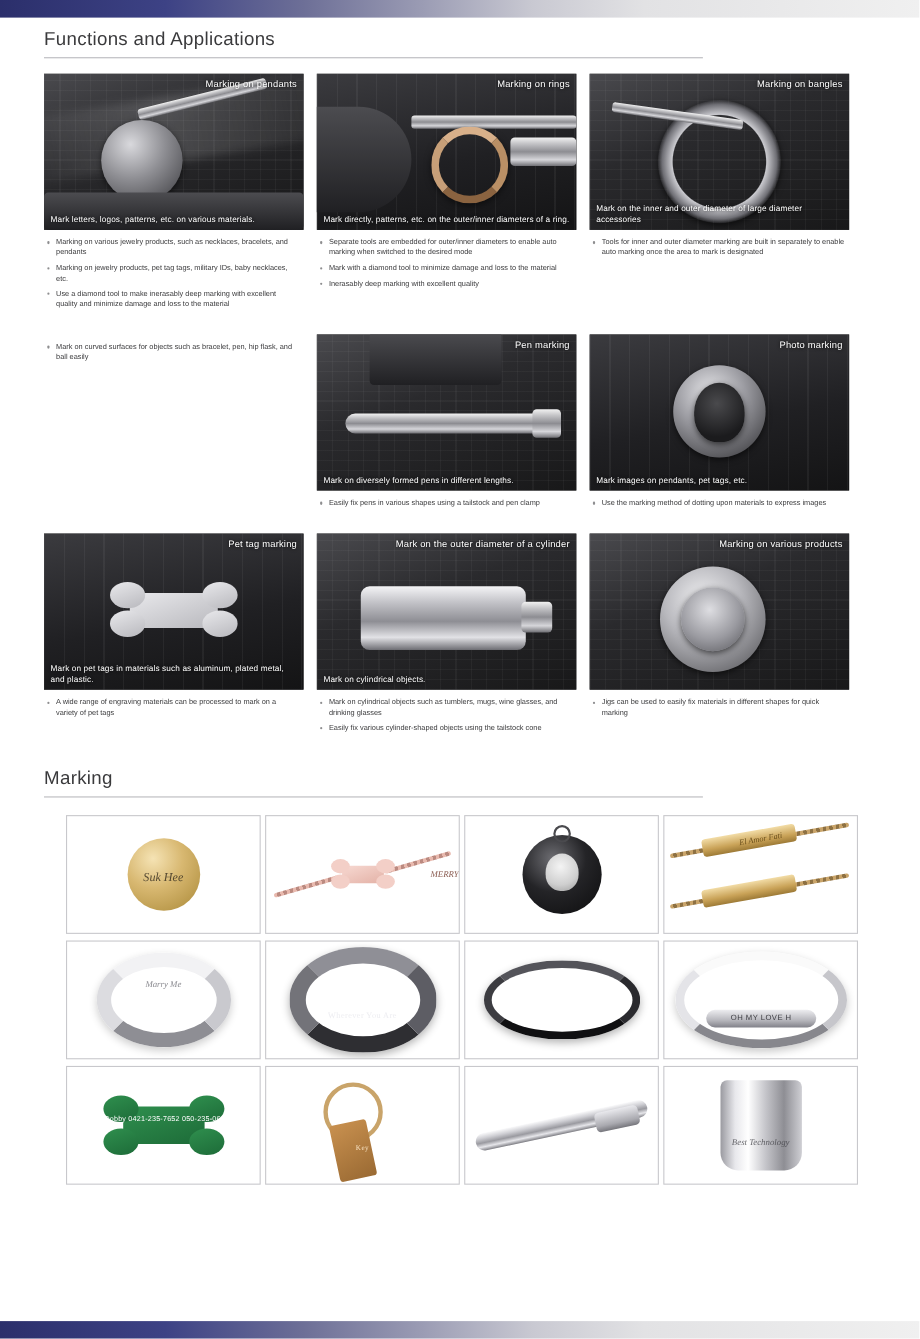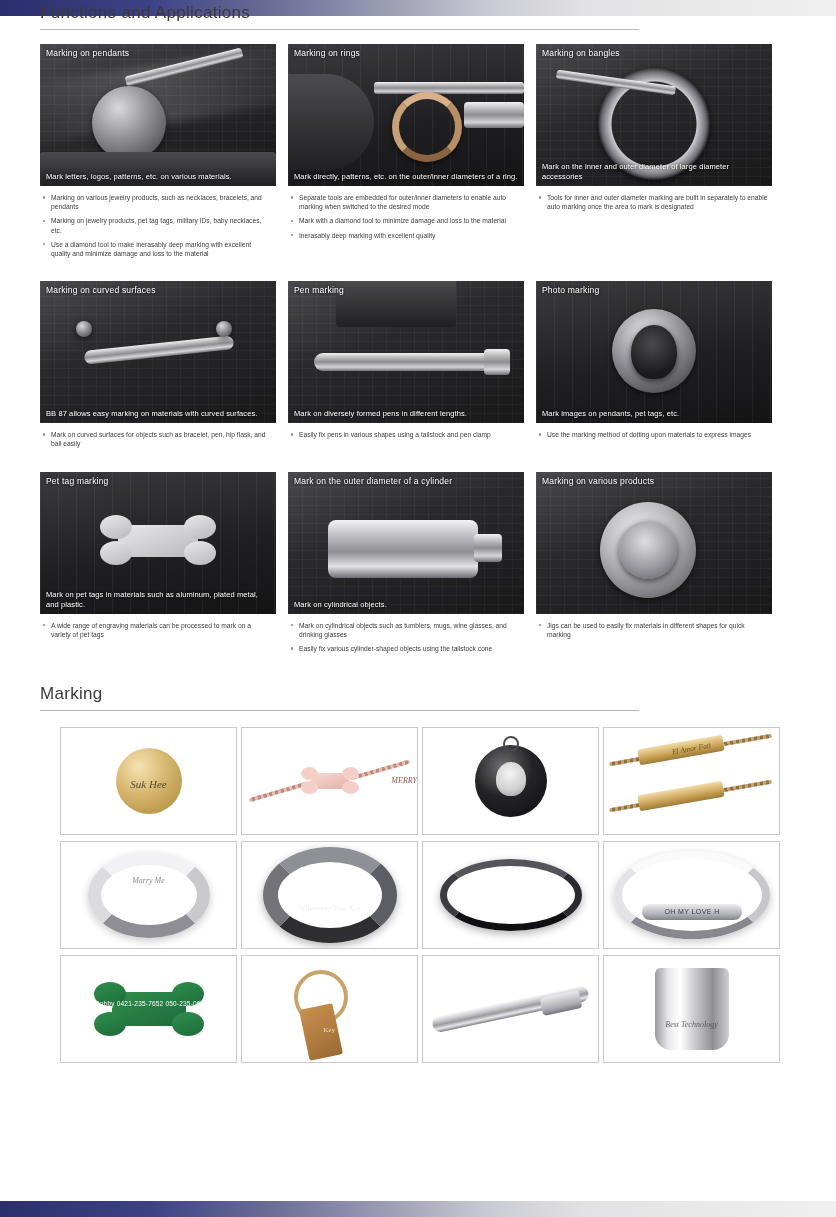--- a/index.html
+++ b/index.html
@@ -27,21 +27,21 @@
   .bottom-bar {
     position: absolute;
     bottom: 0; left: 0;
     width: 836px;
     height: 16px;
     background: linear-gradient(90deg, #2b2f6b 0%, #3d4285 18%, #6d6f97 33%, #9b9cb4 46%, #c9c9d2 58%, #e2e2e4 70%, #f0f0f0 100%);
   }
 
   .page {
     position: absolute;
-    top: 3px; left: 0;
+    top: 26px; left: 0;
     width: 679px;
     height: 1185px;
   }
 
   
   .section-head {
     margin: 0 40px;
     padding-bottom: 6px;
     border-bottom: 1px solid #b9b9bd;
   }
@@ -72,20 +72,21 @@
   }
   .photo .cap-top {
     position: absolute;
     top: 4px; left: 6px;
     right: 6px;
     color: #ffffff;
     font-size: 8.5px;
     letter-spacing: .2px;
     line-height: 11px;
     text-shadow: 0 0 3px rgba(0,0,0,.9);
+    text-align: right;
   }
   .photo .cap-bot {
     position: absolute;
     bottom: 4px; left: 6px; right: 6px;
     color: #ffffff;
     font-size: 7.5px;
     line-height: 10px;
     letter-spacing: .1px;
     text-shadow: 0 0 3px rgba(0,0,0,.9);
   }
@@ -315,28 +316,20 @@
         <div class="cap-bot">Mark on the inner and outer diameter of large diameter accessories</div>
       </div>
       <ul class="bullets">
         <li>Tools for inner and outer diameter marking are built in separately to enable auto marking once the area to mark is designated</li>
       </ul>
     </div>
 
     <div class="row-spacer"></div>
 
     <div class="cell">
-      <div class="photo">
-        <div class="stage"></div>
-        <div class="metal-bar" style="width:150px;height:14px;left:44px;top:62px;transform:rotate(-6deg);border-radius:10px;"></div>
-        <div class="disc" style="width:16px;height:16px;left:36px;top:40px;"></div>
-        <div class="disc" style="width:16px;height:16px;left:176px;top:40px;"></div>
-        <div class="cap-top">Marking on curved surfaces</div>
-        <div class="cap-bot">BB 87 allows easy marking on materials with curved surfaces.</div>
-      </div>
       <ul class="bullets">
         <li>Mark on curved surfaces for objects such as bracelet, pen, hip flask, and ball easily</li>
       </ul>
     </div>
 
     <div class="cell">
       <div class="photo">
         <div class="stage"></div>
         <div class="blk-block" style="width:120px;height:48px;left:48px;top:-2px;"></div>
         <div class="metal-bar" style="width:190px;height:18px;left:26px;top:72px;border-radius:9px;"></div>

